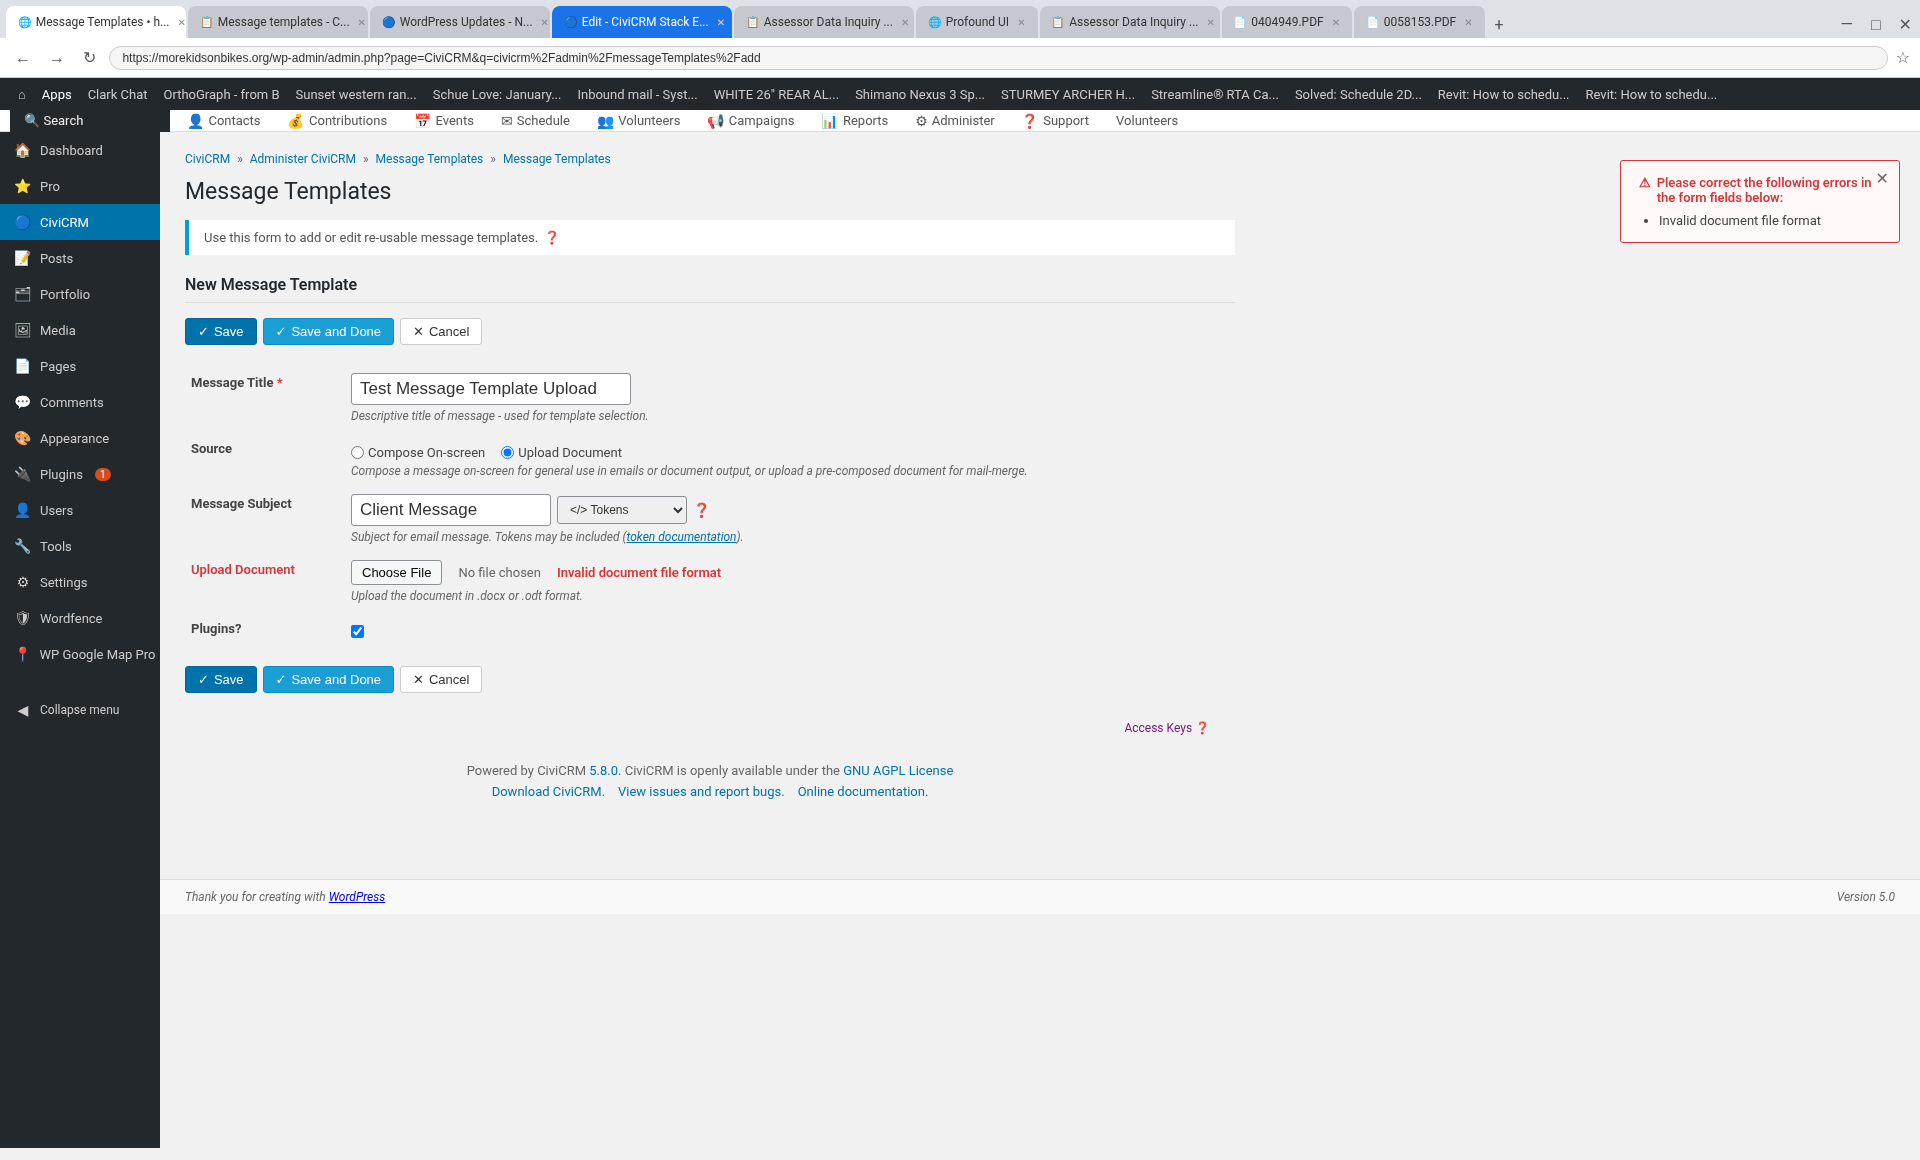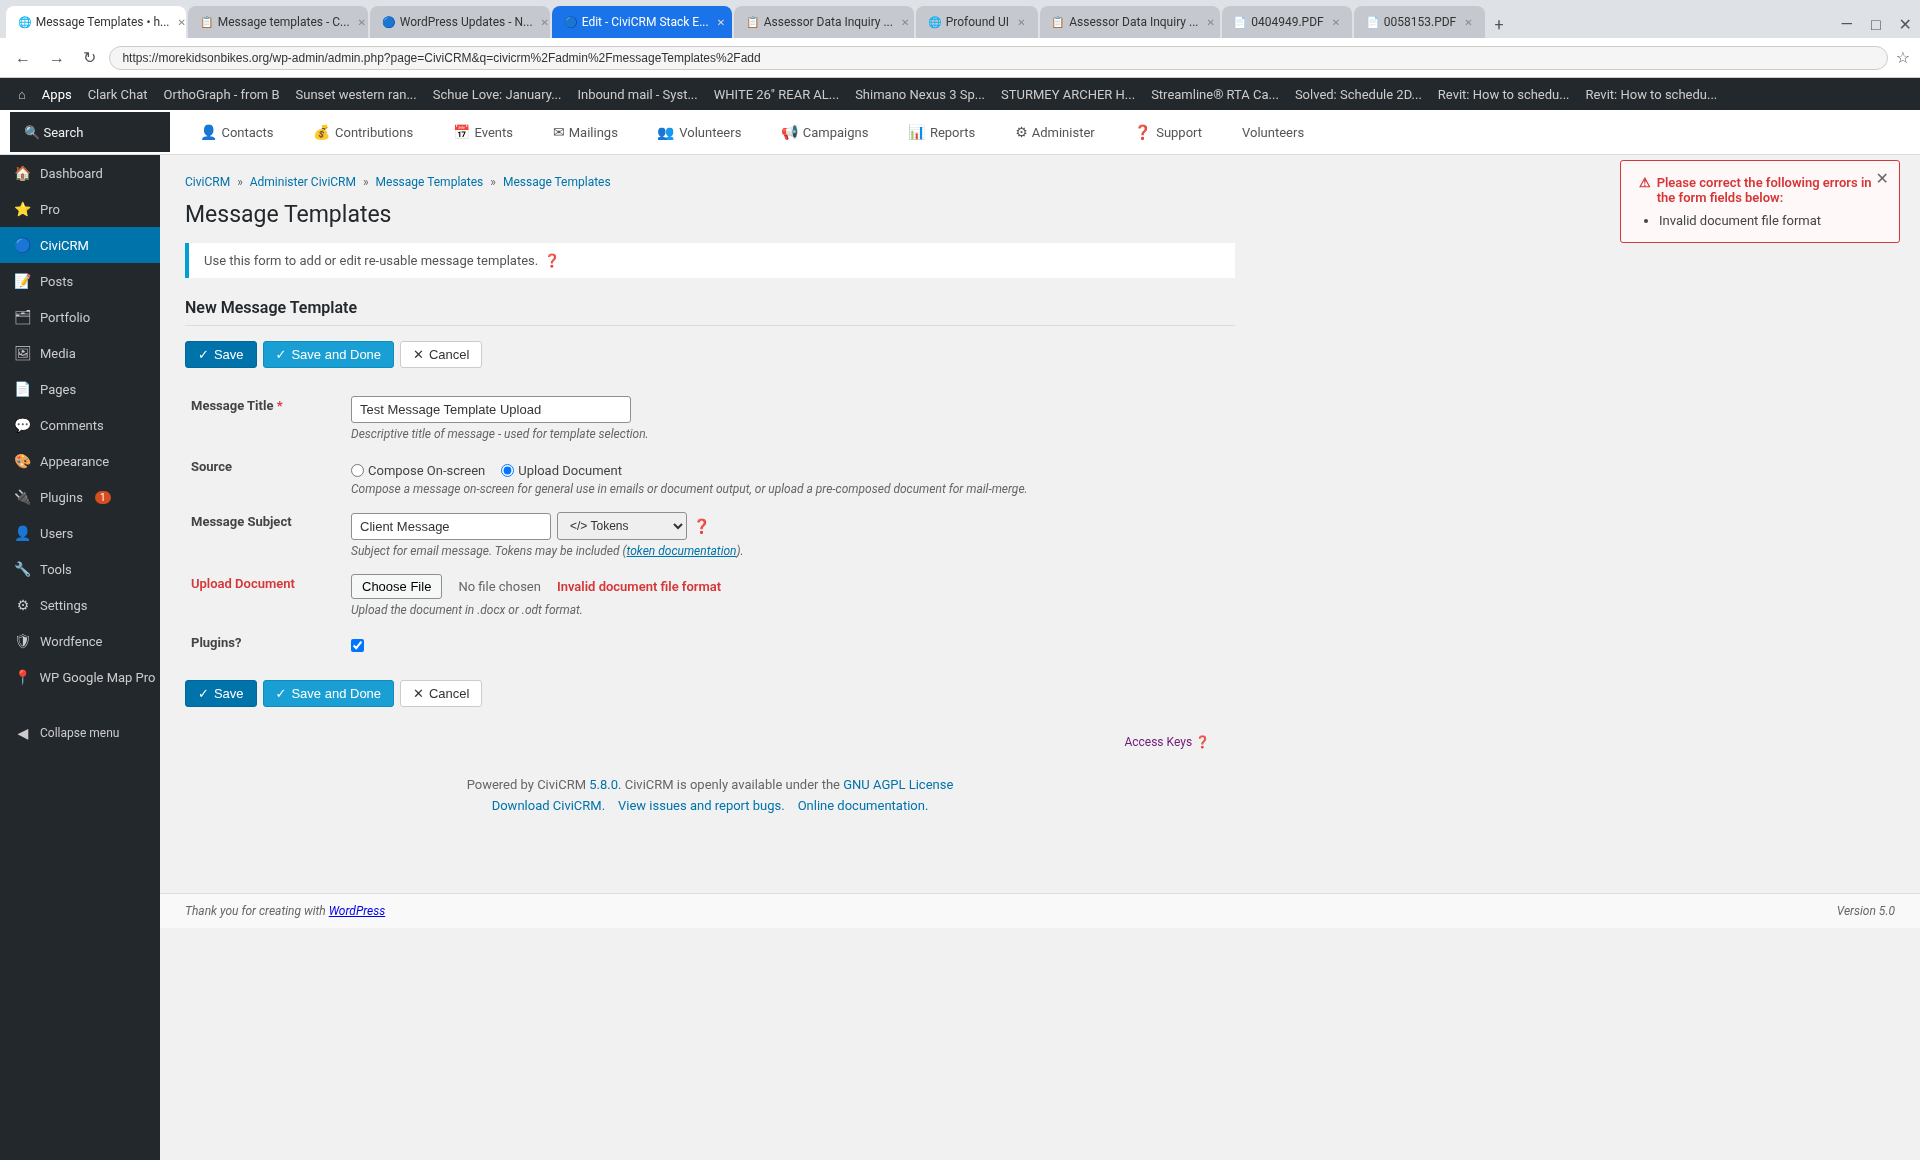--- a/index.html
+++ b/index.html
@@ -24,21 +24,21 @@
     .wp-layout { display: flex; height: calc(1160px - 32px - 72px - 40px); background: #f1f1f1; }
 
     
     .wp-sidebar { background: #23282d; width: 160px; flex-shrink: 0; color: #eee; overflow-y: auto; }
     .wp-sidebar-item { padding: 10px 14px; display: flex; align-items: center; gap: 8px; cursor: pointer; font-size: 13px; color: #ccc; white-space: nowrap; }
     .wp-sidebar-item.active { background: #0073aa; color: #fff; }
     .wp-sidebar-icon { width: 18px; text-align: center; font-size: 14px; }
     .wp-sidebar-badge { background: #d54e21; color: #fff; border-radius: 10px; font-size: 10px; padding: 1px 5px; margin-left: 4px; }
 
     
-    .wp-topnav { background: #fff; border-bottom: 1px solid #ddd; height: 45px; display: flex; align-items: center; padding: 0 10px; gap: 20px; }
+    .wp-topnav { background: #fff; border-bottom: 1px solid #ddd; height: 22px; display: flex; align-items: center; padding: 0 10px; gap: 7px; }
     .wp-topnav-item { padding: 8px 10px; font-size: 13px; color: #555; cursor: pointer; display: flex; align-items: center; gap: 4px; white-space: nowrap; }
     .wp-topnav-item .nav-icon { font-size: 14px; }
 
     
     .wp-main { flex: 1; overflow-y: auto; padding: 0; background: #f1f1f1; }
 
     .content-wrap { padding: 20px 25px; max-width: 1100px; }
 
     
     .breadcrumb { font-size: 12px; color: #666; margin-bottom: 12px; }
@@ -63,21 +63,21 @@
 
     .button-row { display: flex; gap: 6px; margin-bottom: 20px; }
 
     
     .form-table { width: 100%; border-collapse: collapse; }
     .form-table td { padding: 8px 6px; vertical-align: top; }
     .form-table td.label-cell { width: 160px; font-weight: 700; font-size: 13px; color: #444; padding-top: 10px; white-space: nowrap; }
     .form-table td.label-cell.required { color: #444; }
     .form-table td.label-cell.required::after { content: " *"; color: #d63638; }
     .form-table td.label-cell.upload-label { color: #d63638; font-weight: 600; }
-    .form-input { width: 260px; padding: 5px 8px; border: 1px solid #8c8f94; border-radius: 3px; font-size: 13px; color: #333; }
+    .form-input { width: 260px; padding: 5px 8px; border: 1px solid #8c8f94; border-radius: 3px; font-size: 17px; color: #333; }
     .form-hint { font-size: 12px; color: #666; margin-top: 4px; font-style: italic; }
     .form-hint a { color: #0073aa; }
 
     .radio-group { display: flex; gap: 16px; align-items: center; margin-top: 6px; }
     .radio-label { display: flex; align-items: center; gap: 4px; font-size: 13px; cursor: pointer; }
 
     .token-row { display: flex; align-items: center; gap: 6px; }
     .token-select { padding: 5px 8px; border: 1px solid #8c8f94; border-radius: 3px; font-size: 12px; color: #333; width: 130px; }
     .help-circle { color: #0073aa; cursor: pointer; font-size: 14px; }
 
@@ -203,21 +203,21 @@
     <div class="wp-topnav-item">
       <span class="nav-icon">💰</span>
       <span>Contributions</span>
     </div>
     <div class="wp-topnav-item">
       <span class="nav-icon">📅</span>
       <span>Events</span>
     </div>
     <div class="wp-topnav-item">
       <span class="nav-icon">✉</span>
-      <span>Mailings</span>
+      <span>Schedule</span>
     </div>
     <div class="wp-topnav-item">
       <span class="nav-icon">👥</span>
       <span>Volunteers</span>
     </div>
     <div class="wp-topnav-item">
       <span class="nav-icon">📢</span>
       <span>Campaigns</span>
     </div>
     <div class="wp-topnav-item">

